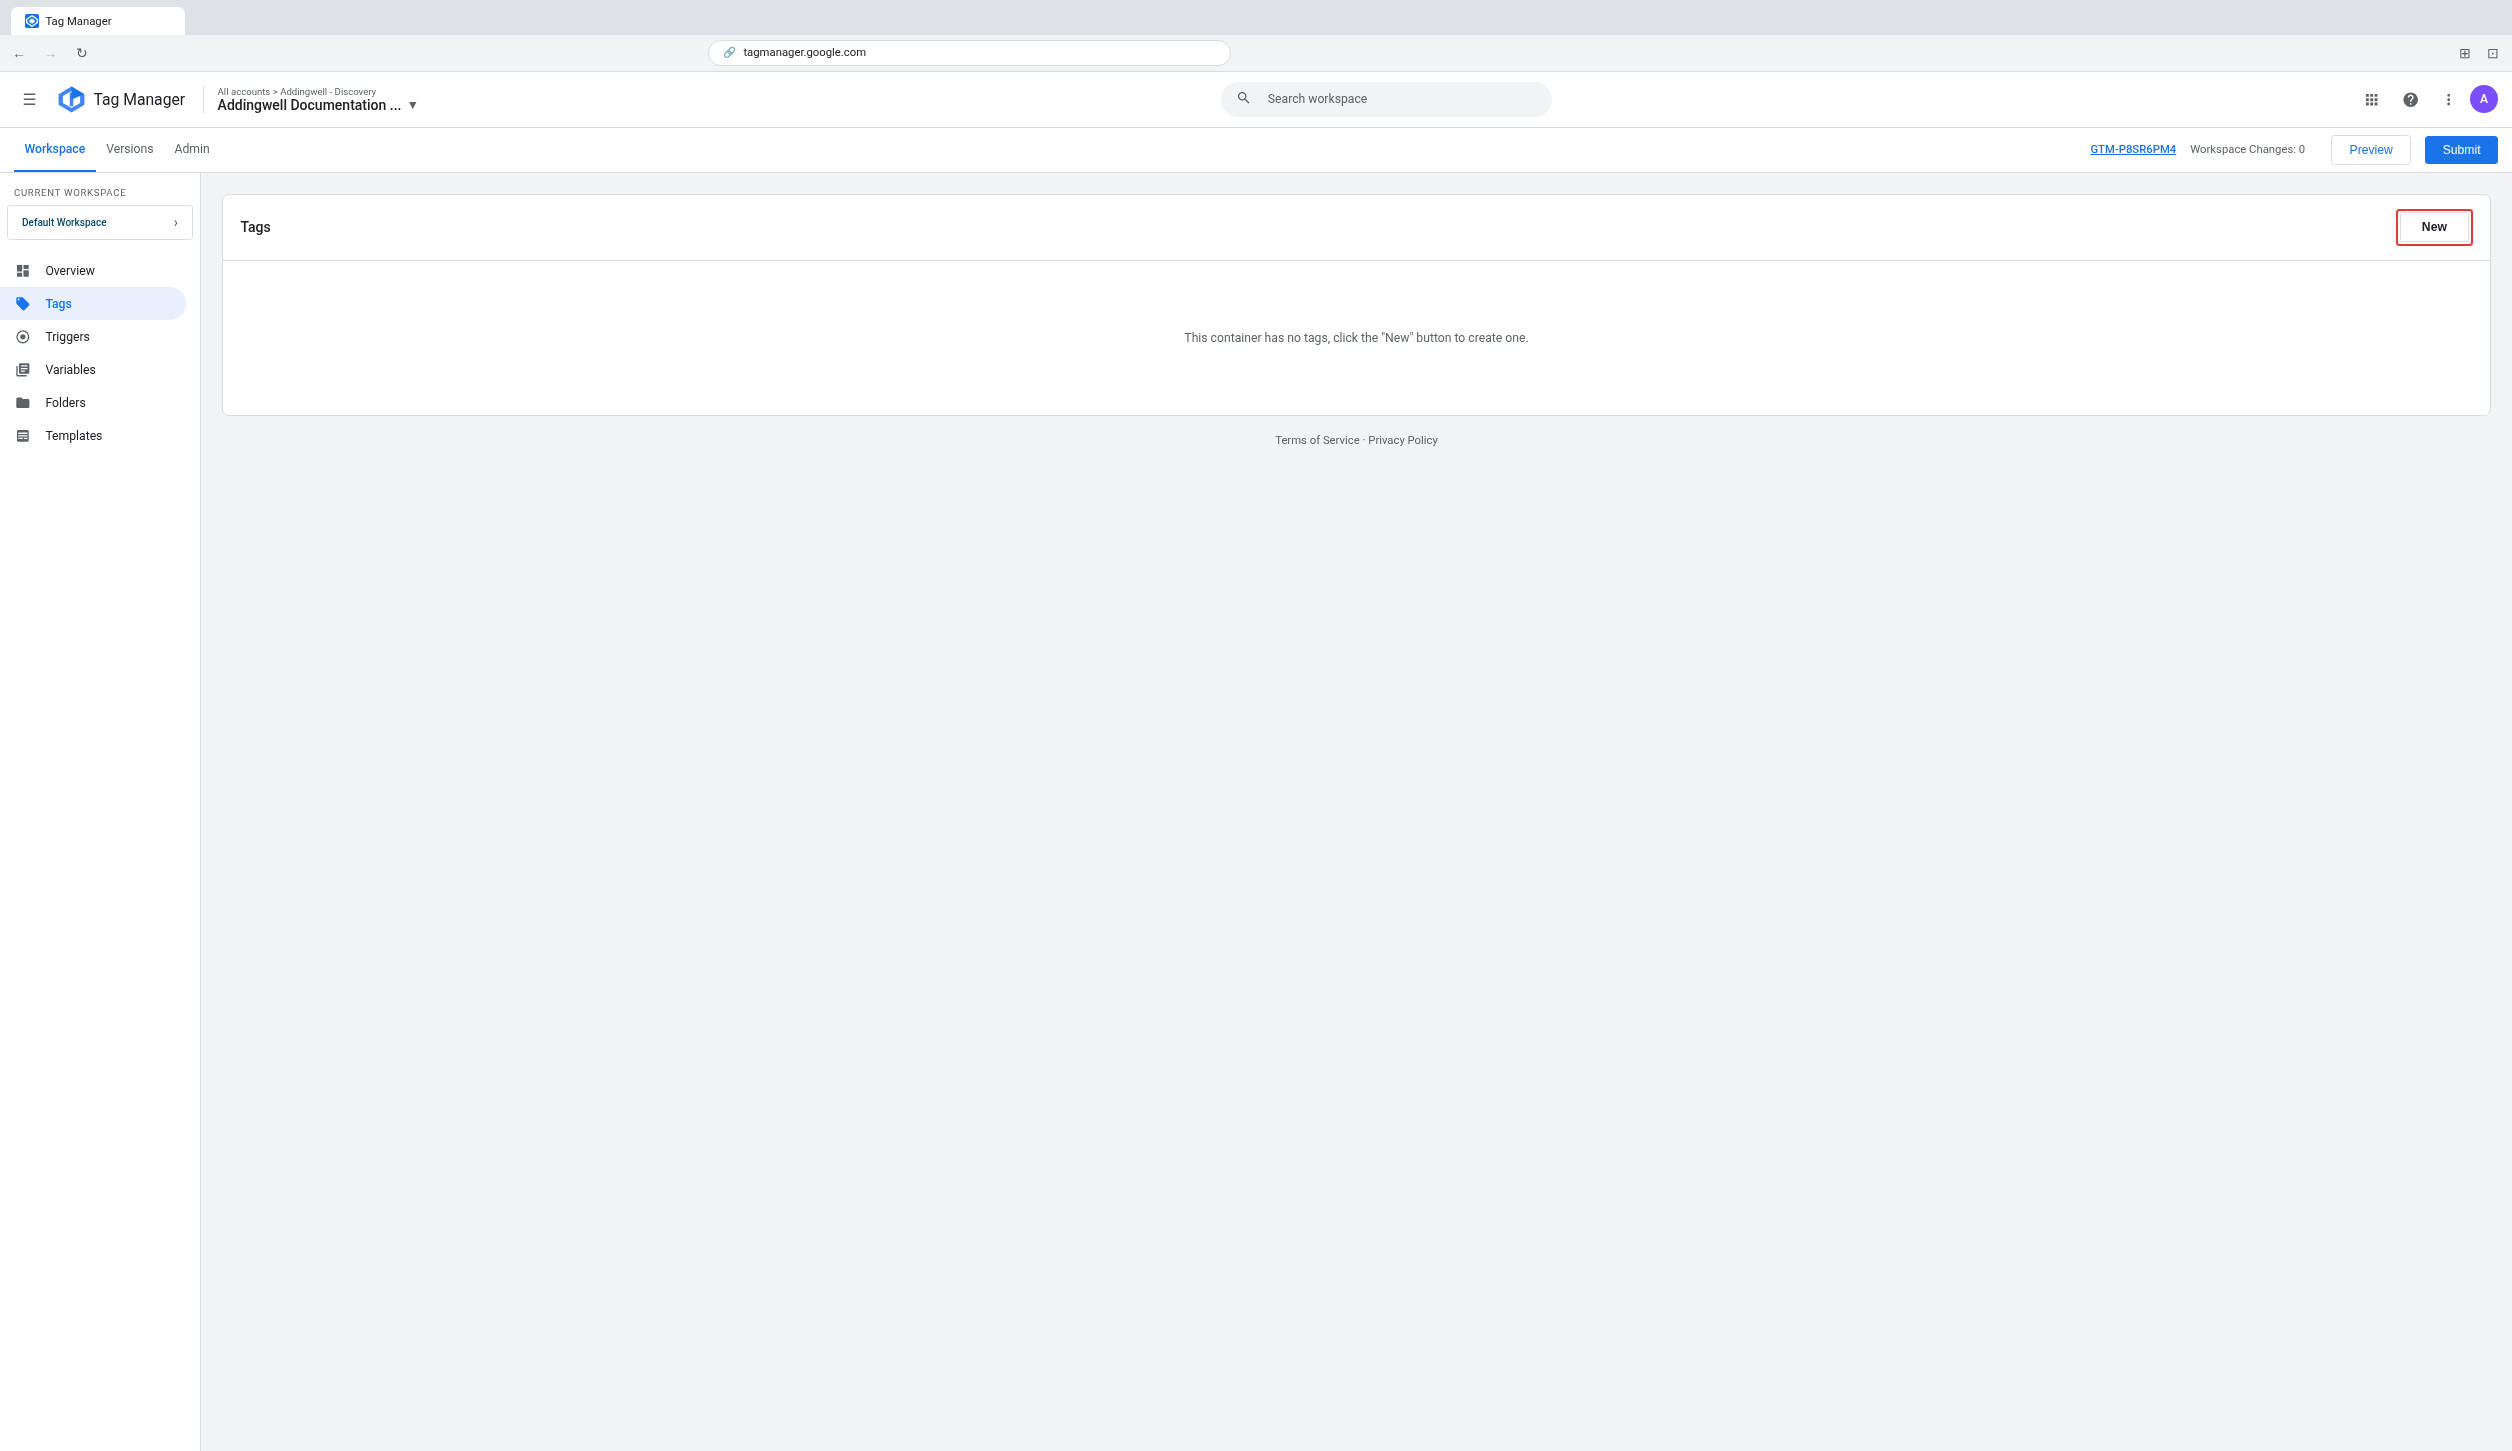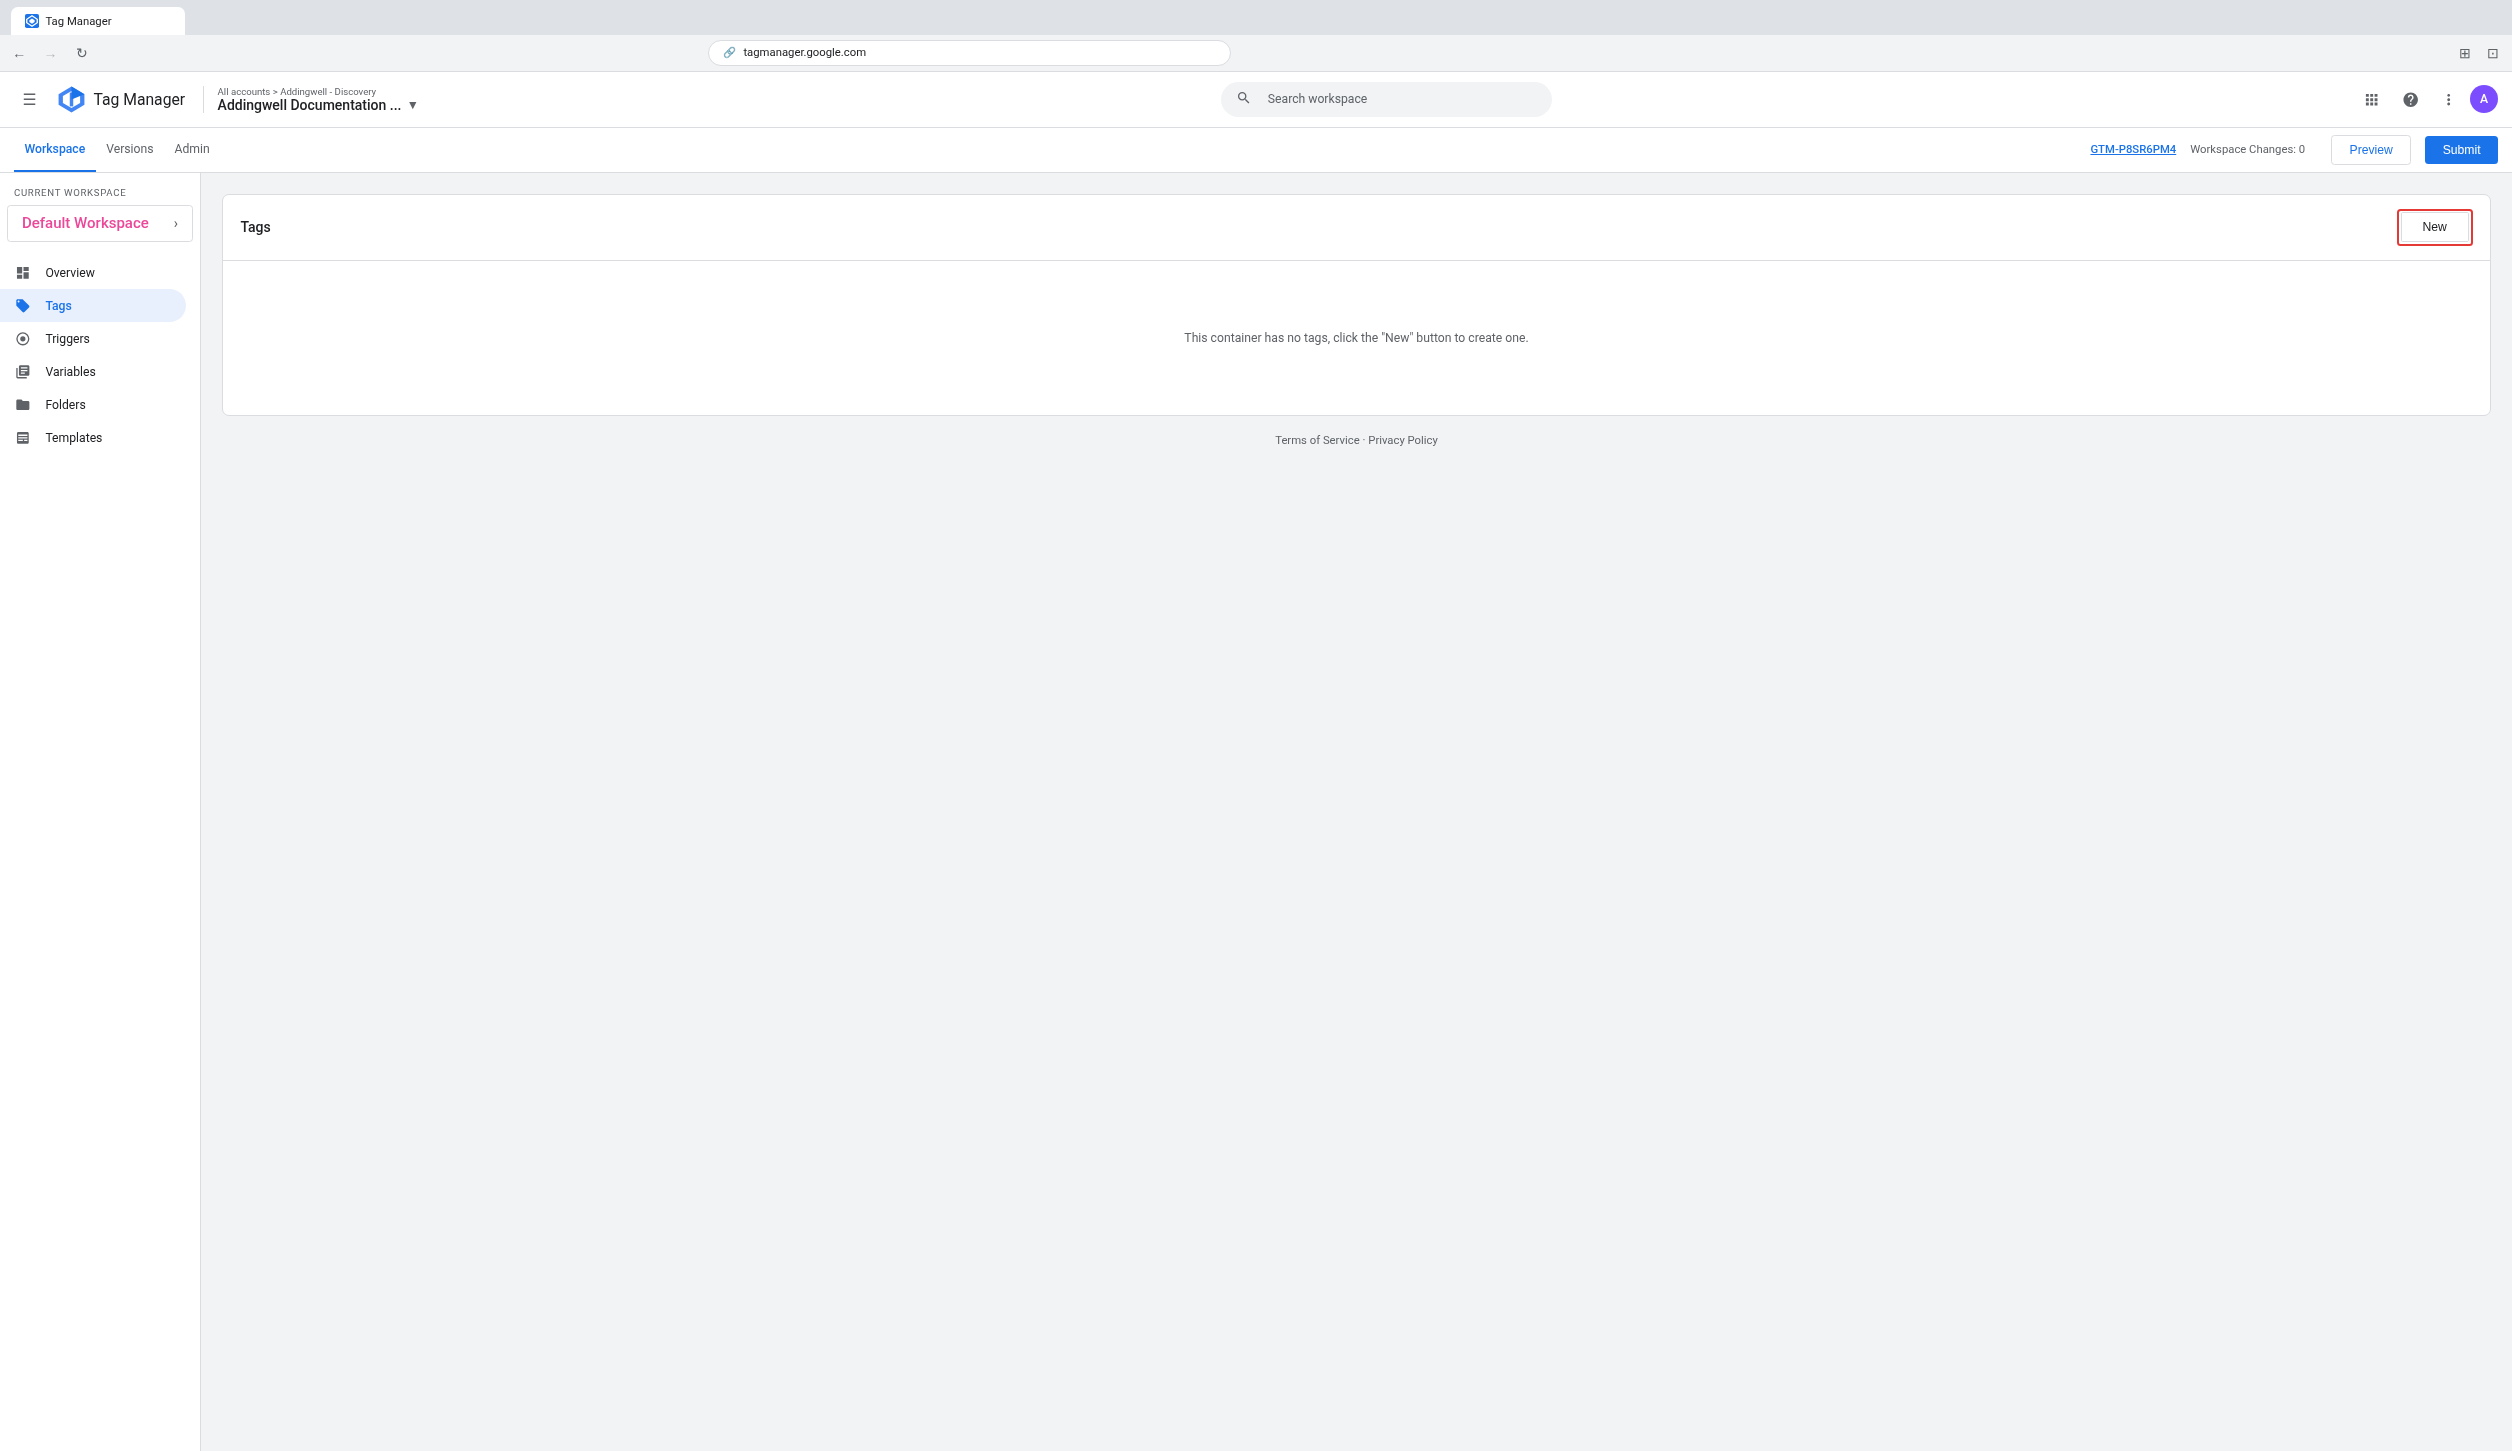--- a/index.html
+++ b/index.html
@@ -45,34 +45,34 @@
     .container-id { color: #1a73e8; font-size: 11.3px; font-weight: 500; text-decoration: underline; }
     .workspace-changes { font-size: 11.3px; color: #5f6368; }
     .preview-btn { background: #fff; border: 0.9px solid #dadce0; border-radius: 3.5px; padding: 7px 17.4px; font-size: 12.2px; color: #1a73e8; cursor: pointer; font-weight: 500; margin-left: 12px; }
     .submit-btn { background: #1a73e8; border: none; border-radius: 3.5px; padding: 7px 17.4px; font-size: 12.2px; color: #fff; cursor: pointer; font-weight: 500; }
 
     
     .main-layout { display: flex; height: calc(100vh - 112px); min-height: 436px; }
     .sidebar { width: 201px; background: #fff; border-right: 0.9px solid #dadce0; flex-shrink: 0; padding: 14px 0; }
     .current-workspace-label { font-size: 9.6px; color: #5f6368; text-transform: uppercase; letter-spacing: 0.7px; padding: 0 14px 7px; }
     .workspace-selector { display: flex; align-items: center; justify-content: space-between; padding: 8.7px 14px; margin: 0 7px 14px; border-radius: 3.5px; cursor: pointer; border: 0.9px solid #dadce0; }
-    .workspace-name { font-size: 15px; font-weight: 500; color: #ec4899; }
+    .workspace-name { font-size: 10px; font-weight: 500; color: #0c4a6e; }
     .workspace-chevron { color: #5f6368; font-size: 14px; }
     .nav-item { display: flex; align-items: center; gap: 14px; padding: 8.7px 14px; cursor: pointer; color: #202124; font-size: 12.2px; border-radius: 0 21px 21px 0; margin-right: 14px; }
     .nav-item.active { background: #e8f0fe; color: #1a73e8; font-weight: 500; }
     .nav-item.active .nav-icon { color: #1a73e8; }
     .nav-icon { color: #5f6368; font-size: 15.7px; display: flex; align-items: center; width: 17.4px; justify-content: center; }
 
     
     .content { flex: 1; padding: 21px; overflow: auto; }
     .content-card { background: #fff; border-radius: 7px; border: 0.9px solid #dadce0; min-height: 174px; }
     .card-header { display: flex; align-items: center; justify-content: space-between; padding: 14px 17.4px; border-bottom: 0.9px solid #dadce0; }
     .card-title { font-size: 14px; font-weight: 500; color: #202124; }
     .new-btn-wrapper { border: 2.6px solid #e53935; border-radius: 3.5px; padding: 1.7px; }
-    .new-btn { background: #fff; border: 0.9px solid #dadce0; border-radius: 1.7px; padding: 7px 21px; font-size: 12.2px; color: #202124; cursor: pointer; font-weight: 400; }
+    .new-btn { background: #fff; border: 0.9px solid #dadce0; border-radius: 1.7px; padding: 7px 21px; font-size: 12.2px; color: #202124; cursor: pointer; font-weight: 700; }
     .card-empty { display: flex; align-items: center; justify-content: center; padding: 70px 17.4px; color: #5f6368; font-size: 12.2px; }
 
     
     .footer { text-align: center; padding: 17.4px; color: #5f6368; font-size: 11.3px; }
     .footer a { color: #5f6368; text-decoration: none; }
 
     
     .logo-svg { width: 31px; height: 31px; }
   </style>
 </head>

